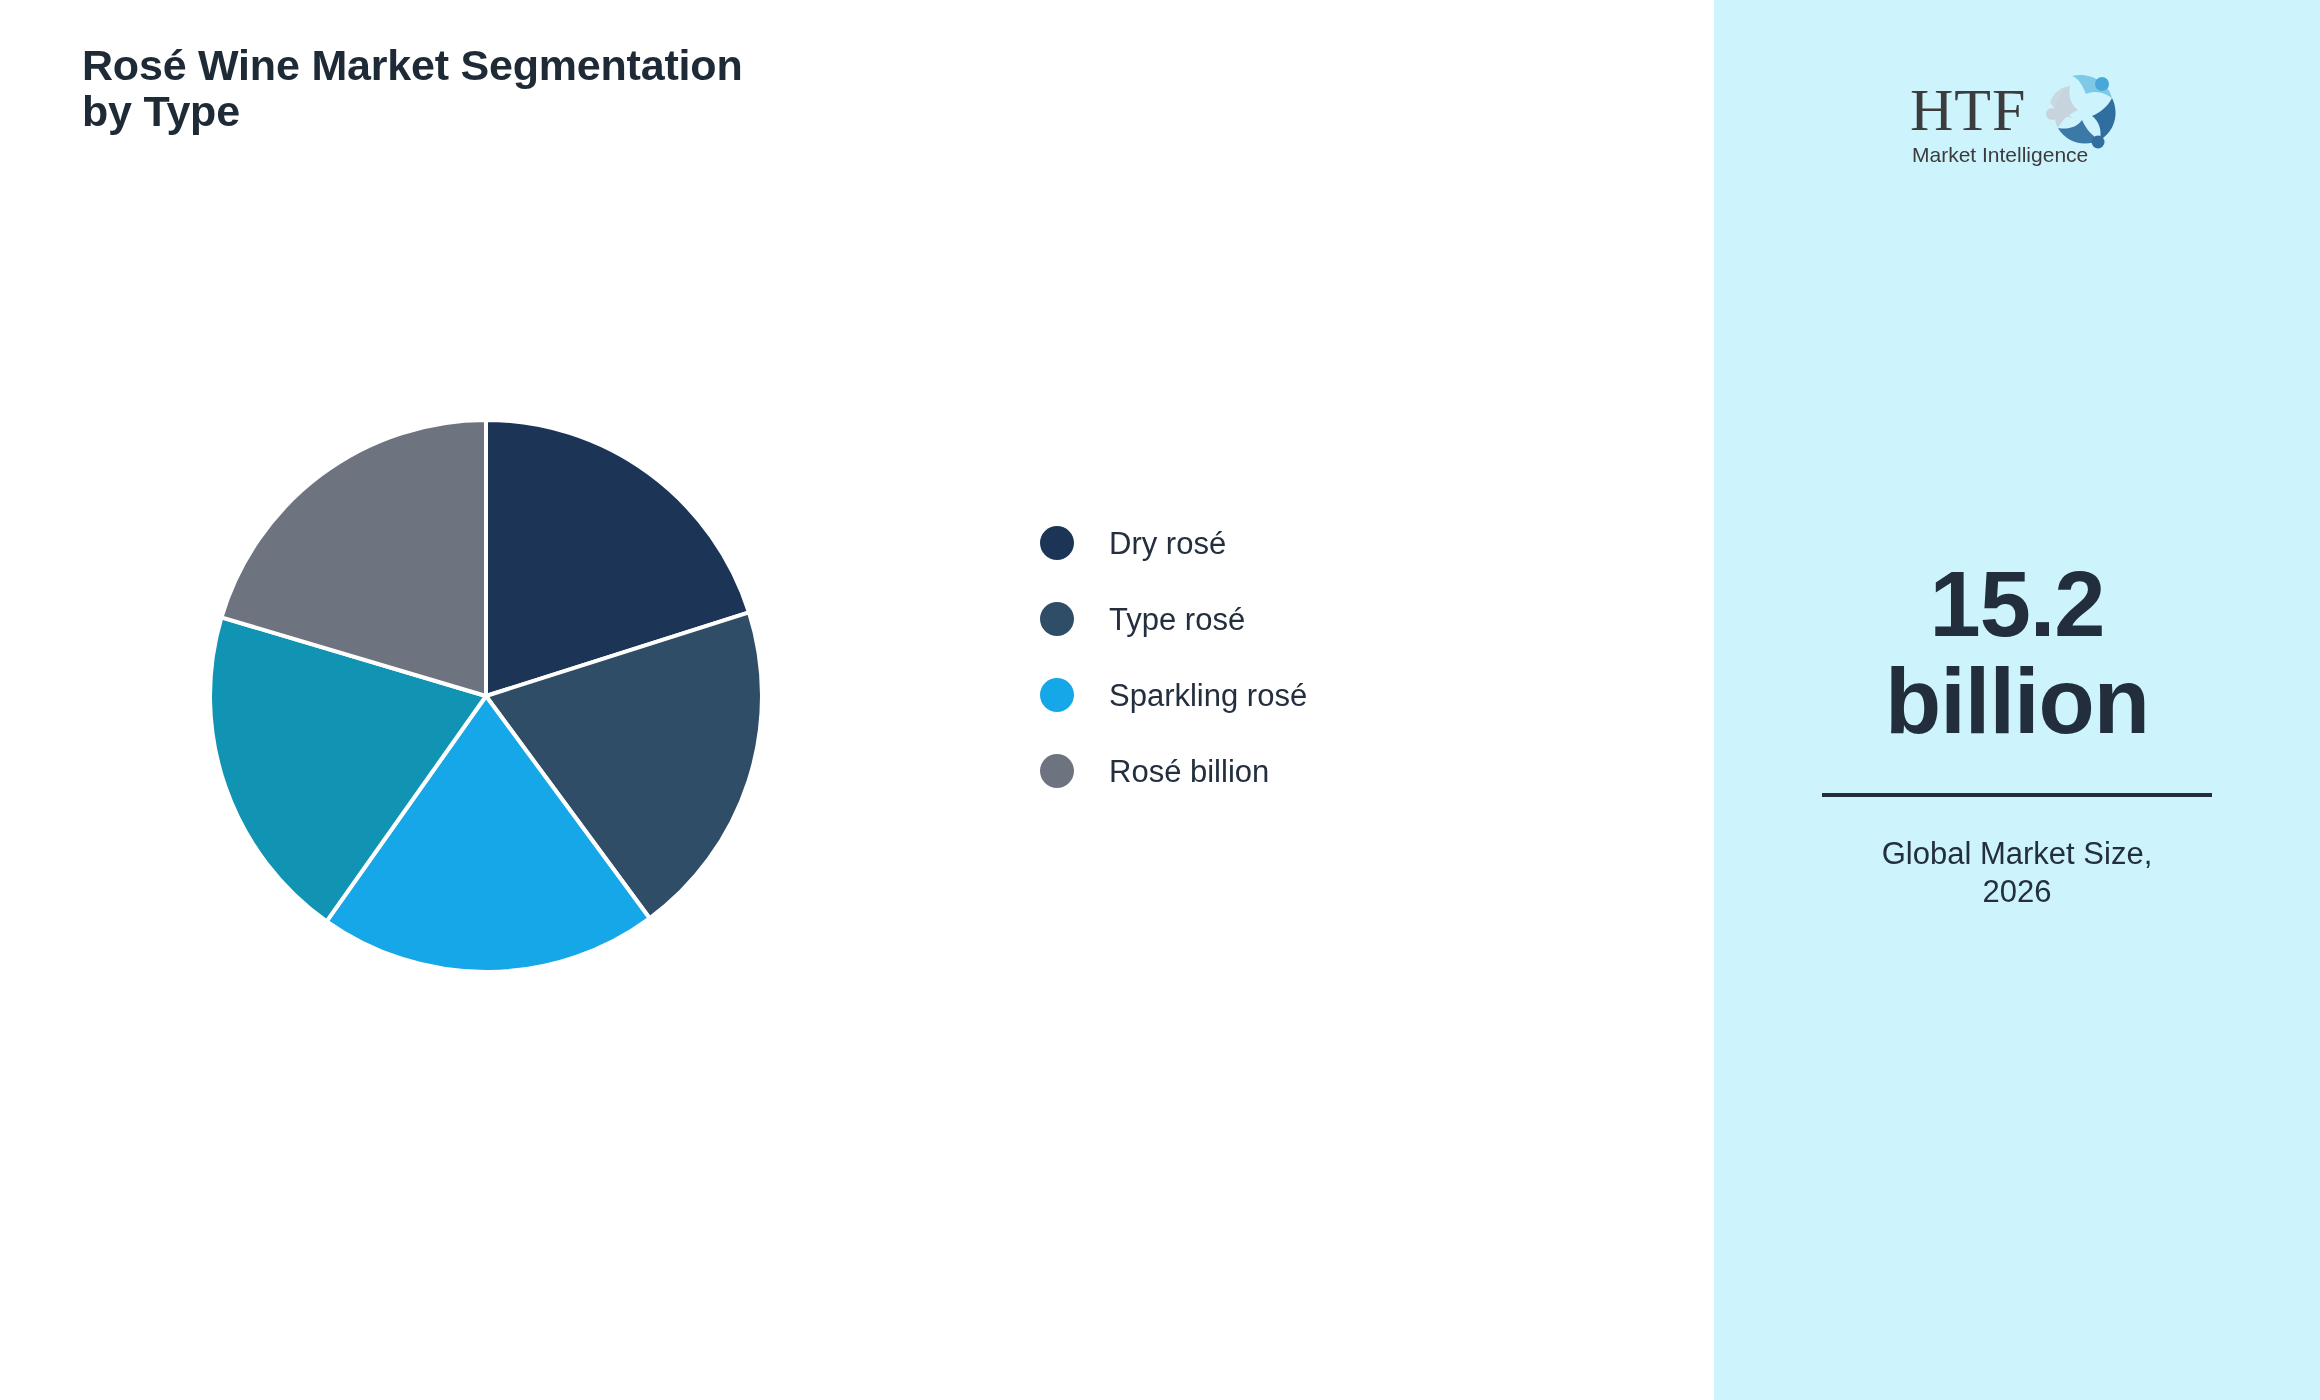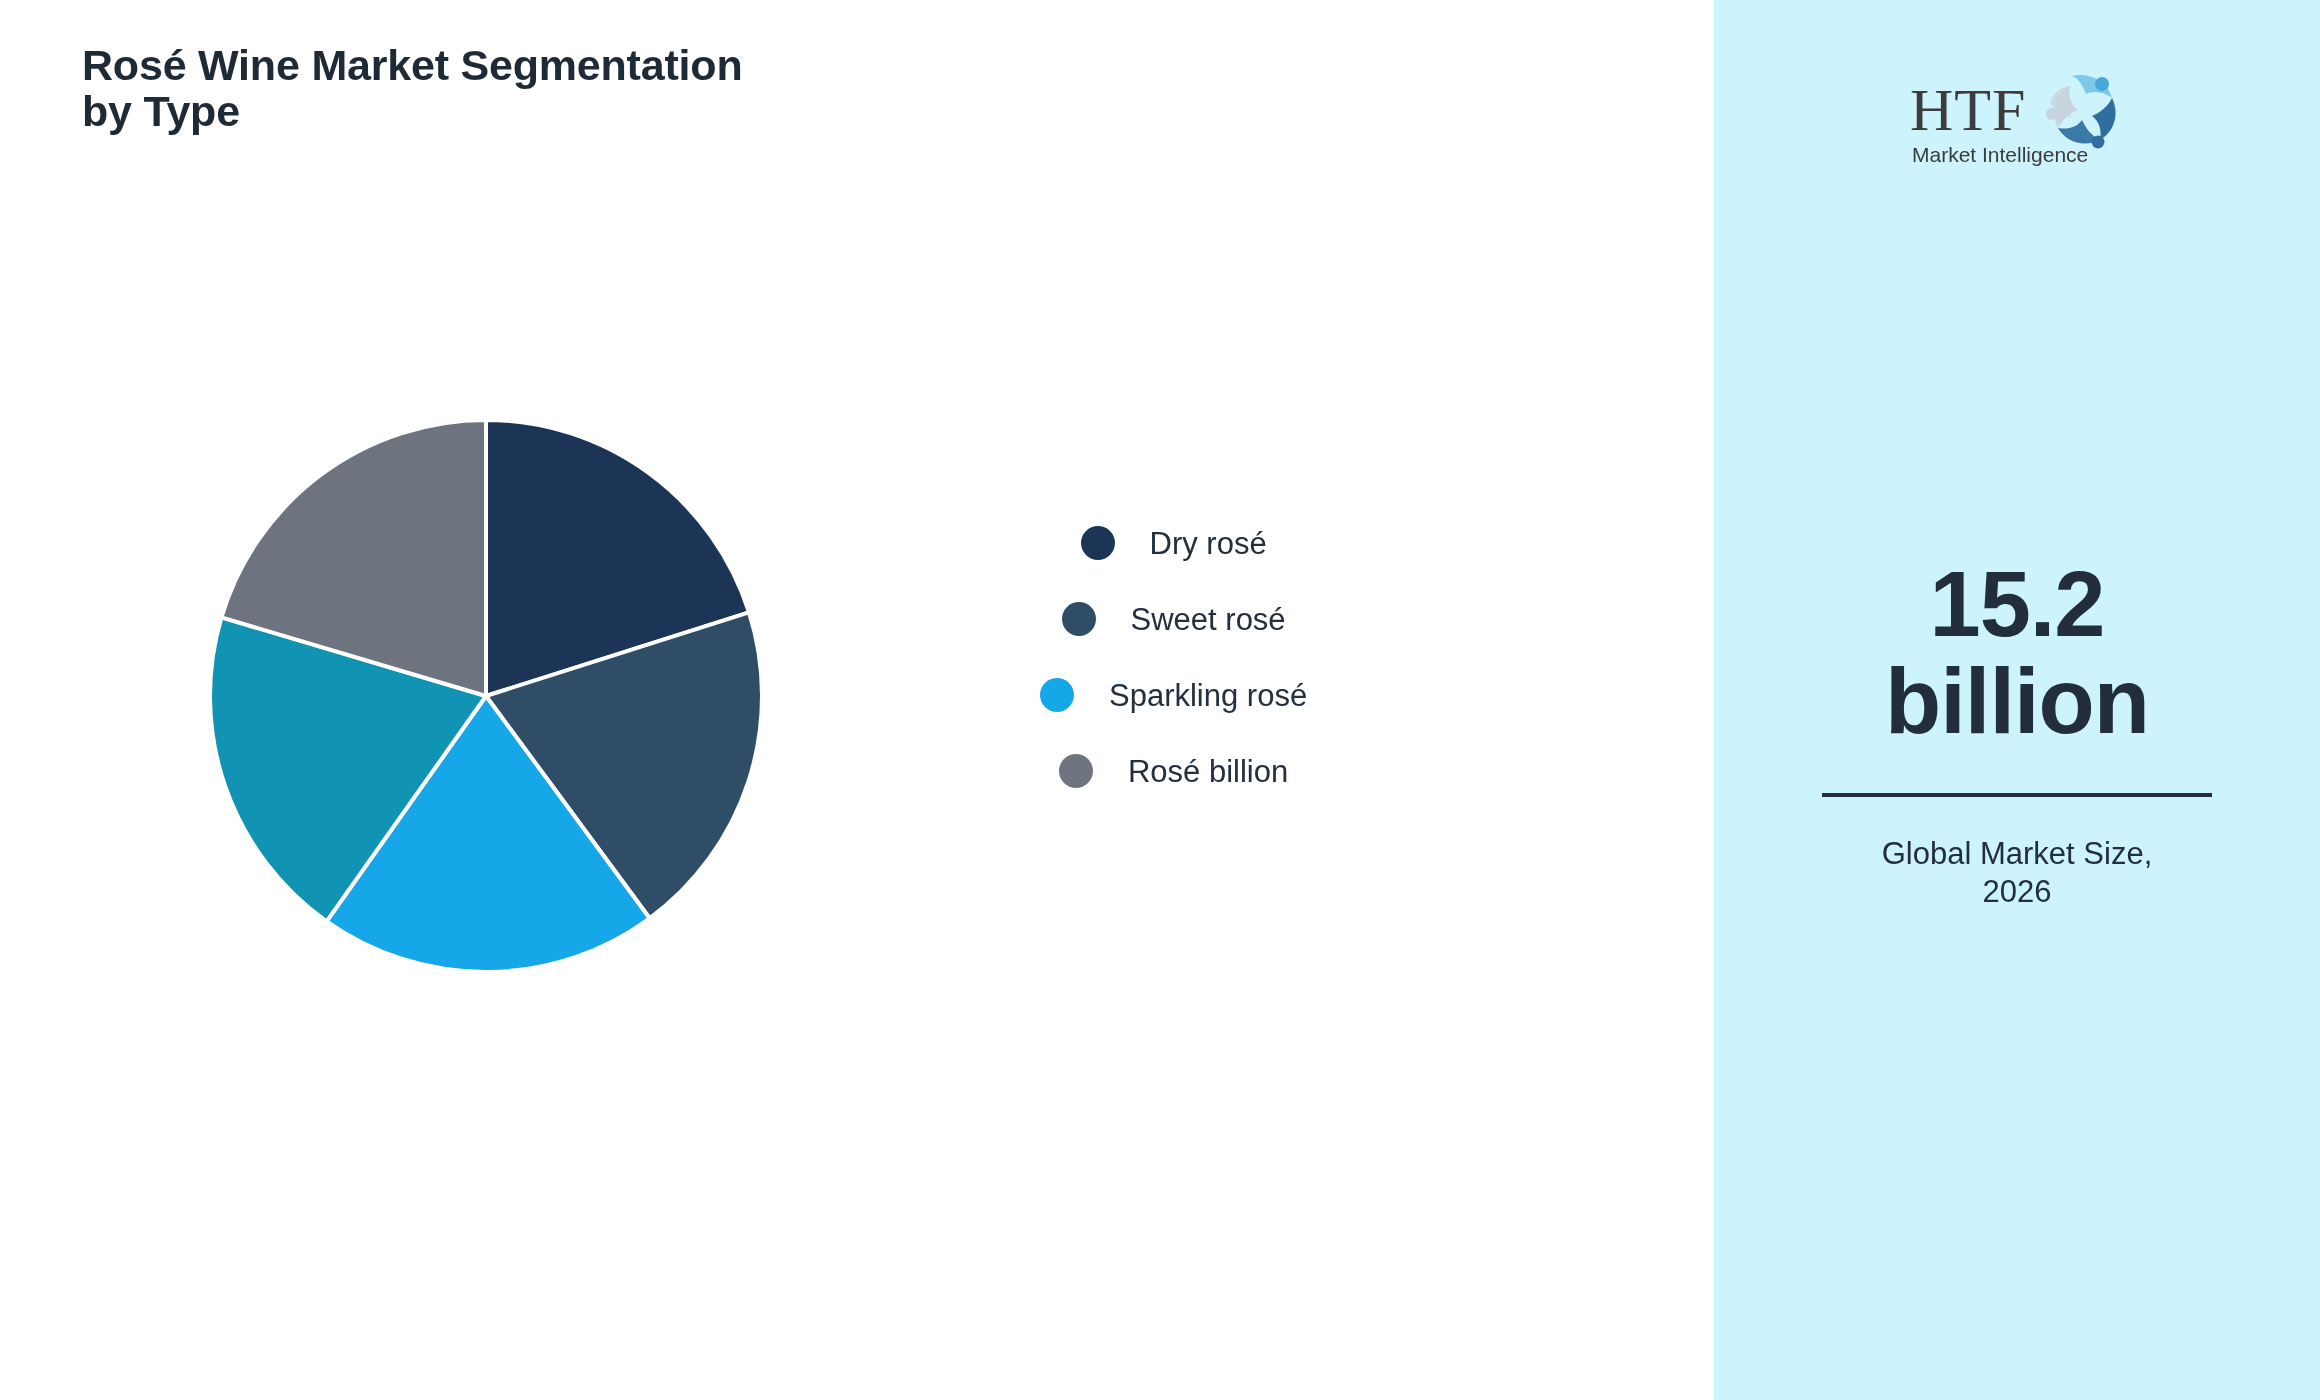--- a/index.html
+++ b/index.html
@@ -69,21 +69,20 @@
     top: 518px;
     display: flex;
     flex-direction: column;
   }
   .legend-item {
     display: flex;
     flex-direction: row;
     align-items: center;
     height: 50px;
     margin-bottom: 26px;
-    justify-content: center;
   }
   .legend-item:last-child { margin-bottom: 0; }
   .legend-swatch {
     width: 34px;
     height: 34px;
     border-radius: 50%;
     flex: 0 0 auto;
   }
   .legend-label {
     margin-left: 35px;
@@ -166,21 +165,21 @@
 
     <div class="legend">
 
       <div class="legend-item">
         <span class="legend-swatch" style="background: rgb(28, 53, 87);"></span>
         <span class="legend-label">Dry rosé</span>
       </div>
 
       <div class="legend-item">
         <span class="legend-swatch" style="background: rgb(48, 77, 104);"></span>
-        <span class="legend-label">Sweet rosé</span>
+        <span class="legend-label">Type rosé</span>
       </div>
 
       <div class="legend-item">
         <span class="legend-swatch" style="background: rgb(22, 167, 232);"></span>
         <span class="legend-label">Sparkling rosé</span>
       </div>
 
 
       <div class="legend-item">
         <span class="legend-swatch" style="background: rgb(110, 116, 127);"></span>

